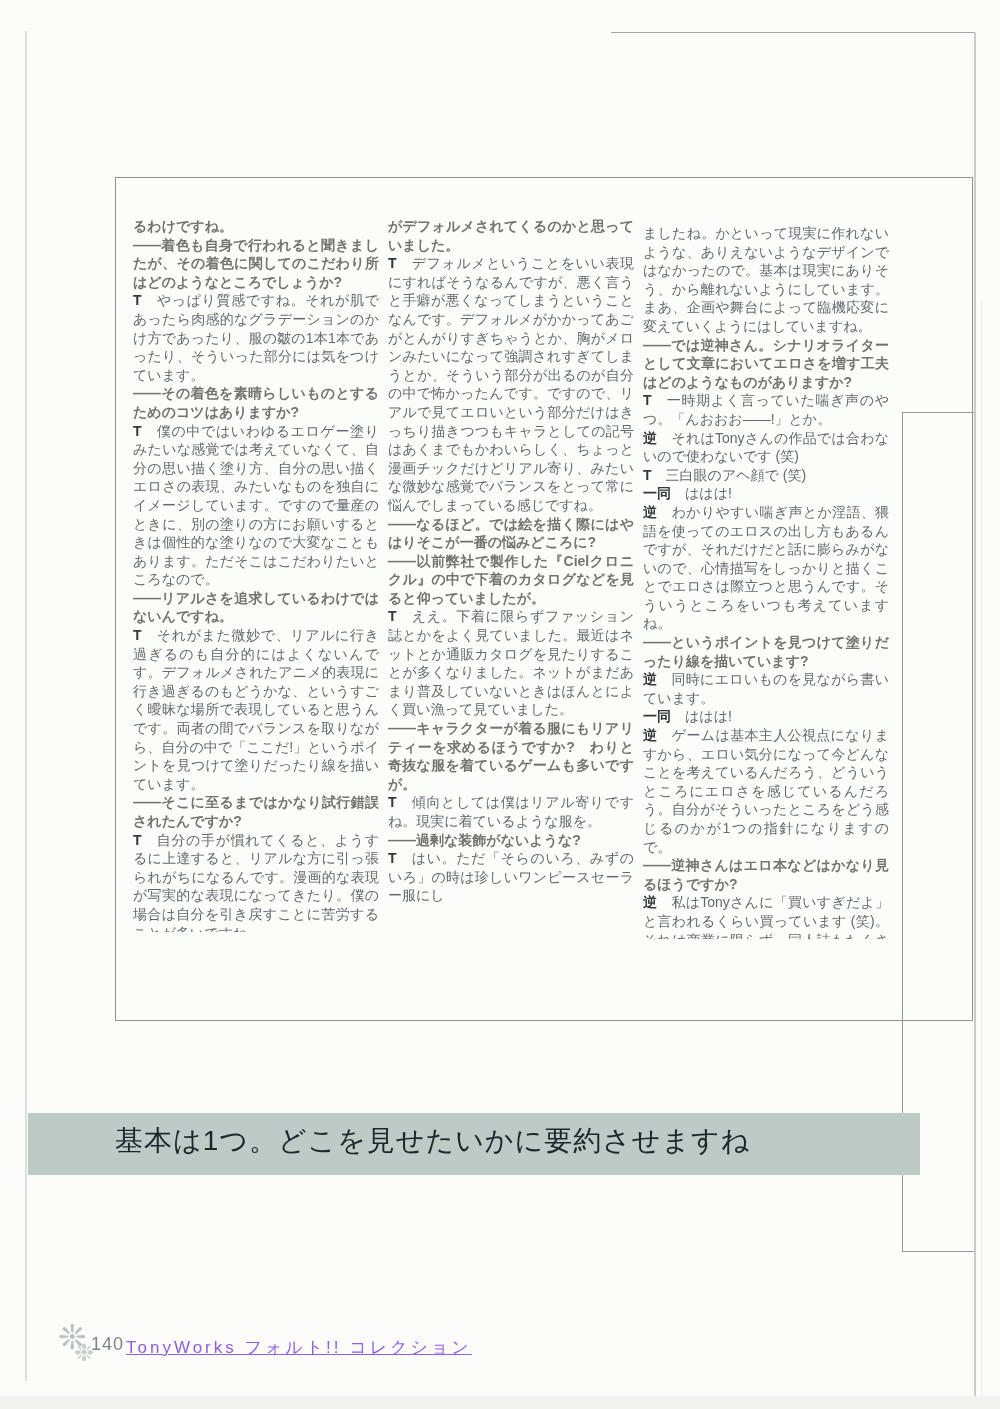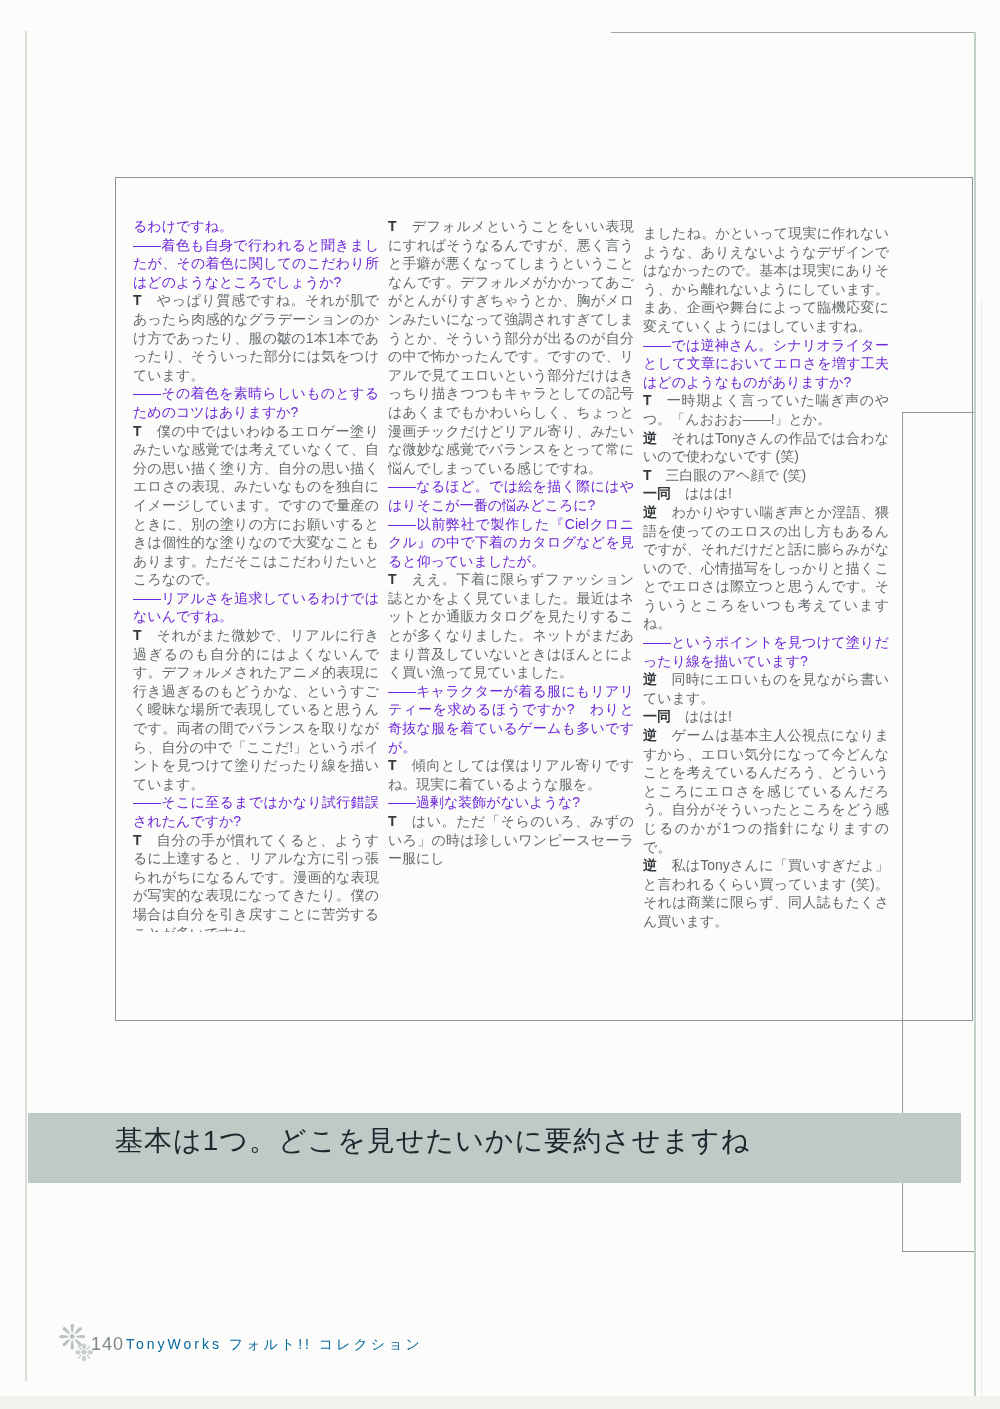--- a/index.html
+++ b/index.html
@@ -72,34 +72,33 @@
     text-align: justify;
     overflow: hidden;
   }
   .col-1 { left: 133px; }
   .col-2 { left: 388px; }
   .col-3 { left: 643px; margin-top: 7px; }
   .para {
     margin: 0;
   }
   .para.q {
-    font-weight: normal;
-    color: #6d28d9;
+    font-weight: bold;
+    color: #737373;
   }
   .speaker {
     font-weight: bold;
     color: #34393e;
   }
   
   .banner {
     position: absolute;
     left: 28px; top: 1113px;
-    width: 892px; height: 70px;
+    width: 892px; height: 62px;
     background: #bdcac6;
-    padding-left: 41px;
   }
   .banner-text {
     position: absolute;
     left: 87px; top: 0;
     height: 56px;
     line-height: 56px;
     font-size: 28px;
     font-weight: 500;
     letter-spacing: 1px;
     color: #1d262c;
@@ -130,24 +129,25 @@
     left: 72px; top: 16px;
     font-size: 18px;
     letter-spacing: 1px;
     color: #7d8783;
     font-family: "Liberation Sans", sans-serif;
     padding-left: 19px;
   }
   .book-title {
     position: absolute;
     left: 126px; top: 18px;
-    font-size: 14px;
+    font-size: 17px;
     letter-spacing: 3px;
-    color: #0369a1;
+    color: #8b5cf6;
     white-space: nowrap;
+    text-decoration: underline;
   }
   
   .bottom-scan-edge {
     position: absolute;
     left: 0; top: 1396px;
     width: 1000px; height: 13px;
     background: #f2f3ef;
   }
 </style>
 </head>
@@ -169,20 +169,21 @@
       <p class="para q">――着色も自身で行われると聞きましたが、その着色に関してのこだわり所はどのようなところでしょうか?</p>
       <p class="para"><b class="speaker">T</b>　やっぱり質感ですね。それが肌であったら肉感的なグラデーションのかけ方であったり、服の皺の1本1本であったり、そういった部分には気をつけています。</p>
       <p class="para q">――その着色を素晴らしいものとするためのコツはありますか?</p>
       <p class="para"><b class="speaker">T</b>　僕の中ではいわゆるエロゲー塗りみたいな感覚では考えていなくて、自分の思い描く塗り方、自分の思い描くエロさの表現、みたいなものを独自にイメージしています。ですので量産のときに、別の塗りの方にお願いするときは個性的な塗りなので大変なこともあります。ただそこはこだわりたいところなので。</p>
       <p class="para q">――リアルさを追求しているわけではないんですね。</p>
       <p class="para"><b class="speaker">T</b>　それがまた微妙で、リアルに行き過ぎるのも自分的にはよくないんです。デフォルメされたアニメ的表現に行き過ぎるのもどうかな、というすごく曖昧な場所で表現していると思うんです。両者の間でバランスを取りながら、自分の中で「ここだ!」というポイントを見つけて塗りだったり線を描いています。</p>
       <p class="para q">――そこに至るまではかなり試行錯誤されたんですか?</p>
       <p class="para"><b class="speaker">T</b>　自分の手が慣れてくると、ようするに上達すると、リアルな方に引っ張られがちになるんです。漫画的な表現が写実的な表現になってきたり。僕の場合は自分を引き戻すことに苦労することが多いですね。</p>
     </div>
   <div class="col col-2">
+      <p class="para q">がデフォルメされてくるのかと思っていました。</p>
       <p class="para"><b class="speaker">T</b>　デフォルメということをいい表現にすればそうなるんですが、悪く言うと手癖が悪くなってしまうということなんです。デフォルメがかかってあごがとんがりすぎちゃうとか、胸がメロンみたいになって強調されすぎてしまうとか、そういう部分が出るのが自分の中で怖かったんです。ですので、リアルで見てエロいという部分だけはきっちり描きつつもキャラとしての記号はあくまでもかわいらしく、ちょっと漫画チックだけどリアル寄り、みたいな微妙な感覚でバランスをとって常に悩んでしまっている感じですね。</p>
       <p class="para q">――なるほど。では絵を描く際にはやはりそこが一番の悩みどころに?</p>
       <p class="para q">――以前弊社で製作した『Cielクロニクル』の中で下着のカタログなどを見ると仰っていましたが。</p>
       <p class="para"><b class="speaker">T</b>　ええ。下着に限らずファッション誌とかをよく見ていました。最近はネットとか通販カタログを見たりすることが多くなりました。ネットがまだあまり普及していないときはほんとによく買い漁って見ていました。</p>
       <p class="para q">――キャラクターが着る服にもリアリティーを求めるほうですか?　わりと奇抜な服を着ているゲームも多いですが。</p>
       <p class="para"><b class="speaker">T</b>　傾向としては僕はリアル寄りですね。現実に着ているような服を。</p>
       <p class="para q">――過剰な装飾がないような?</p>
       <p class="para"><b class="speaker">T</b>　はい。ただ「そらのいろ、みずのいろ」の時は珍しいワンピースセーラー服にし</p>
     </div>
   <div class="col col-3">
@@ -190,20 +191,21 @@
       <p class="para q">――では逆神さん。シナリオライターとして文章においてエロさを増す工夫はどのようなものがありますか?</p>
       <p class="para"><b class="speaker">T</b>　一時期よく言っていた喘ぎ声のやつ。「んおおお――!」とか。</p>
       <p class="para"><b class="speaker">逆</b>　それはTonyさんの作品では合わないので使わないです (笑)</p>
       <p class="para"><b class="speaker">T</b>　三白眼のアヘ顔で (笑)</p>
       <p class="para"><b class="speaker">一同</b>　ははは!</p>
       <p class="para"><b class="speaker">逆</b>　わかりやすい喘ぎ声とか淫語、猥語を使ってのエロスの出し方もあるんですが、それだけだと話に膨らみがないので、心情描写をしっかりと描くことでエロさは際立つと思うんです。そういうところをいつも考えていますね。</p>
       <p class="para q">――というポイントを見つけて塗りだったり線を描いています?</p>
       <p class="para"><b class="speaker">逆</b>　同時にエロいものを見ながら書いています。</p>
       <p class="para"><b class="speaker">一同</b>　ははは!</p>
       <p class="para"><b class="speaker">逆</b>　ゲームは基本主人公視点になりますから、エロい気分になって今どんなことを考えているんだろう、どういうところにエロさを感じているんだろう。自分がそういったところをどう感じるのかが1つの指針になりますので。</p>
+      <p class="para q">――逆神さんはエロ本などはかなり見るほうですか?</p>
       <p class="para"><b class="speaker">逆</b>　私はTonyさんに「買いすぎだよ」と言われるくらい買っています (笑)。それは商業に限らず、同人誌もたくさん買います。</p>
     </div>
 
   <div class="banner">
     <div class="banner-text">基本は1つ。どこを見せたいかに要約させますね</div>
   </div>
 
   <div class="footer">
     <div class="ornament">❊<span class="o2">❉</span></div>
     <div class="page-number">140</div>

